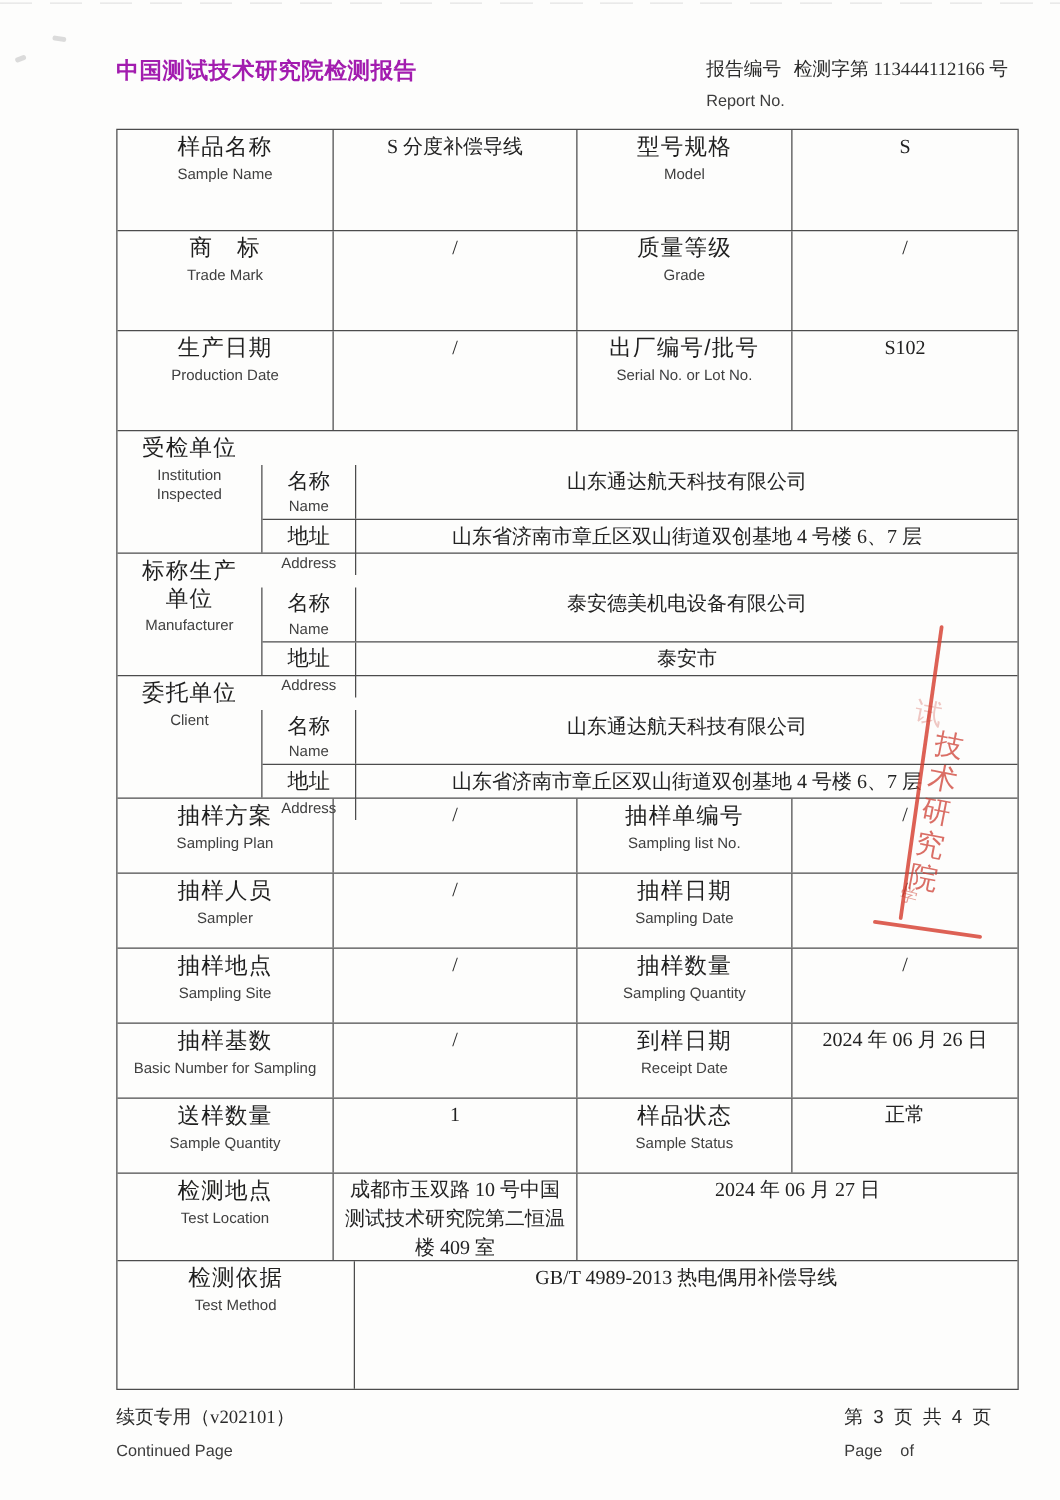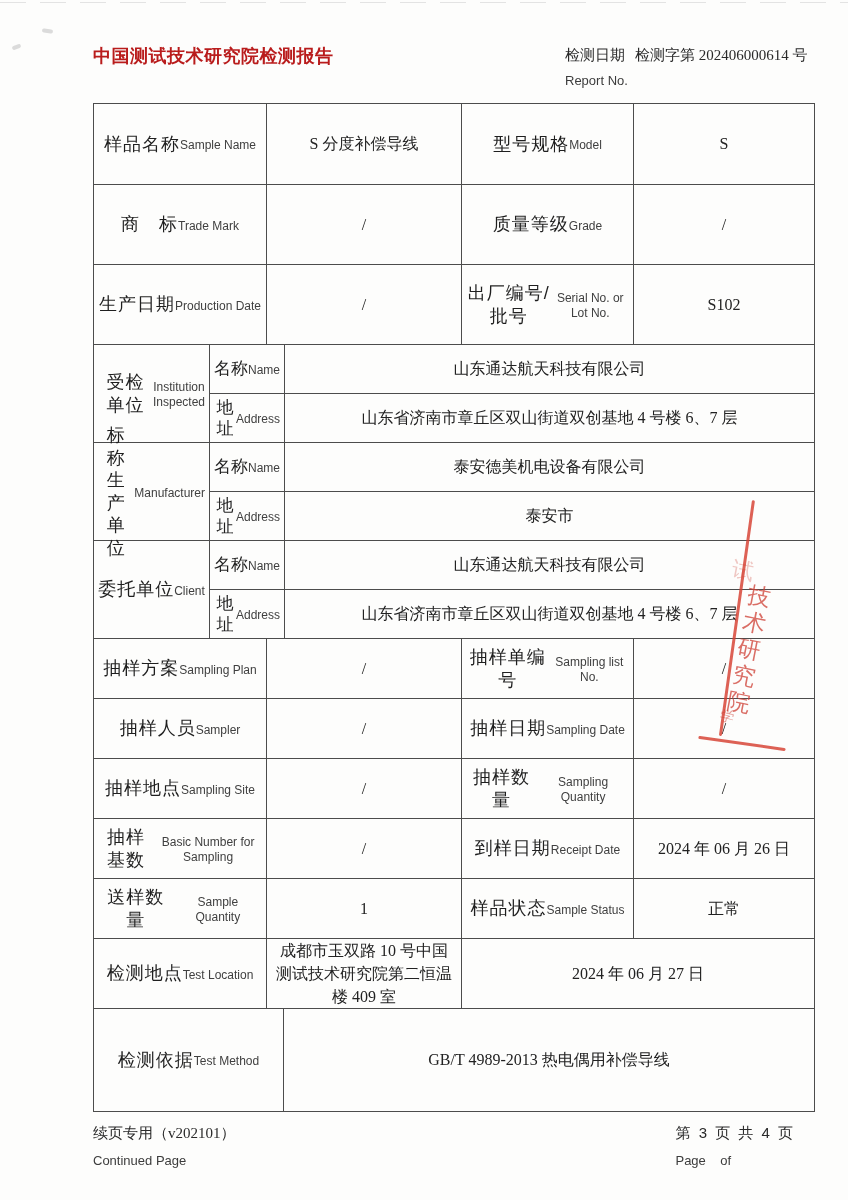--- a/index.html
+++ b/index.html
@@ -10,42 +10,42 @@
     font-family:"Liberation Sans", sans-serif;
   }
   .top-edge { position:absolute; top:2px; left:0; right:0; height:1px;
     background:repeating-linear-gradient(90deg,#e3e3e3 0 26px, transparent 26px 40px); }
   .artifact { position:absolute; background:#b9b9b9; opacity:.5; border-radius:2px; }
   .a1 { left:12px; top:45px; width:9px; height:4px; transform:rotate(-20deg); }
   .a2 { left:42px; top:29px; width:11px; height:4px; transform:rotate(8deg); }
 
   
   .header { position:absolute; top:44px; left:93px; width:722px; height:52px; }
-  .h-title { font-size:18px; font-weight:bold; letter-spacing:.5px; color:#b91c1c; }
+  .h-title { font-size:18px; font-weight:bold; letter-spacing:.5px; color:#a21caf; }
   .h-sub { font-size:13px; color:#3c3c3c; margin-top:9px; }
   .h-right { position:absolute; top:2px; left:472px; }
   .h-repno { font-size:15px; color:#2a2a2a; }
   .h-repno .num { font-family:"Liberation Serif", serif; margin-left:10px; }
   .h-repno-en { font-size:13px; color:#3c3c3c; margin-top:8px; }
 
   
   .tbl { position:absolute; top:103px; left:93px; width:722px; border:1px solid #4c4c4c; }
   .row { display:flex; }
   .row + .row, .orgrow + .row, .row + .orgrow, .orgrow + .orgrow { border-top:1px solid #4c4c4c; }
   .h80{height:80px} .h60{height:60px} .h70{height:70px} .h103{height:103px}
-  .cell { display:flex; flex-direction:row; justify-content:center; align-items:center;
+  .cell { display:flex; flex-direction:column; align-items:center;
           text-align:center; padding:2px 4px; }
   .cell + .cell, .org-right, .sub-val { border-left:1px solid #4c4c4c; }
   .c1{width:172px} .c2{width:195px} .c3{width:172px} .c4{flex:1}
   .lcn { font-size:18px; color:#1f1f1f; letter-spacing:1px; white-space:pre-line; line-height:1.25; }
   .len { font-size:12px; color:#404040; margin-top:3px; white-space:pre-line; line-height:1.25; }
   .val { font-family:"Liberation Serif", serif; font-size:16px; color:#222; line-height:1.45; }
   .orgrow { display:flex; height:98px; }
   .org-label { width:115px; }
-  .org-right { flex:1; display:flex; flex-direction:column; }
+  .org-right { flex:1; display:flex; flex-direction:column;margin-top:27px; }
   .subrow { display:flex; flex:1; }
   .subrow + .subrow { border-top:1px solid #4c4c4c; }
   .sub-label { width:74px; }
   .sub-label .lcn { font-size:17px; letter-spacing:0; }
   .sub-val { flex:1; }
   .m-label { width:189px; }
   .loc-val { padding:2px 6px; }
 
   
   .stamp { position:absolute; left:680px; top:490px; width:140px; height:280px;
@@ -78,21 +78,21 @@
 
 <div class="page">
   <div class="top-edge"></div>
   <div class="artifact a1"></div>
   <div class="artifact a2"></div>
 
   <div class="header">
     <div class="h-title">中国测试技术研究院检测报告</div>
     <div class="h-right">
       <div class="h-repno">
-        <span>检测日期</span><span class="num">检测字第 202406000614 号</span>
+        <span>报告编号</span><span class="num">检测字第 113444112166 号</span>
       </div>
       <div class="h-repno-en">Report No.</div>
     </div>
   </div>
 
   <div class="tbl">
 
     <div class="row h80">
       <div class="cell c1">
         <div class="lcn">样品名称</div>

